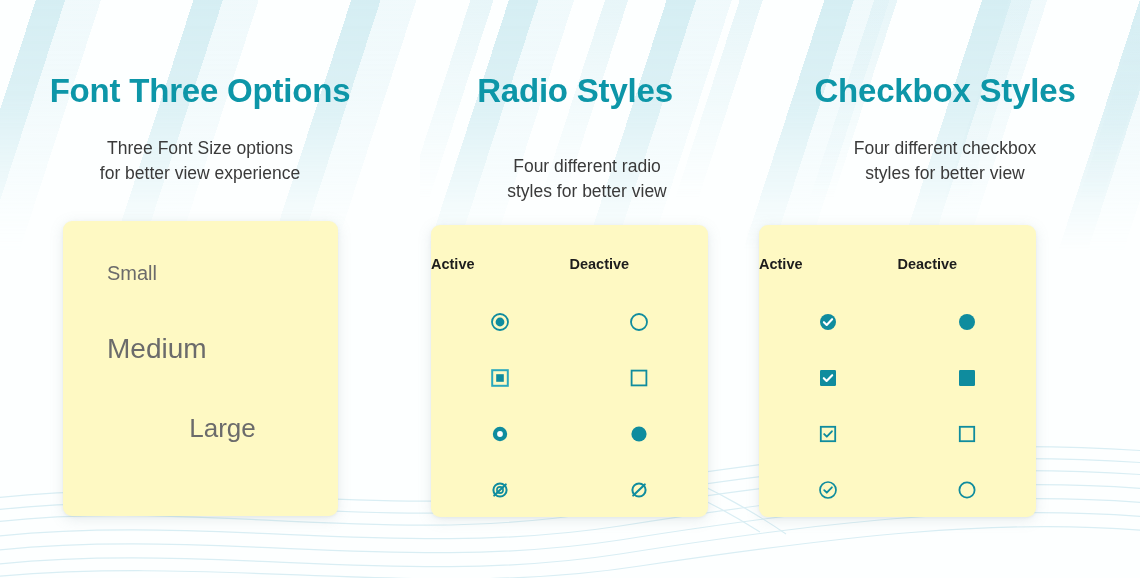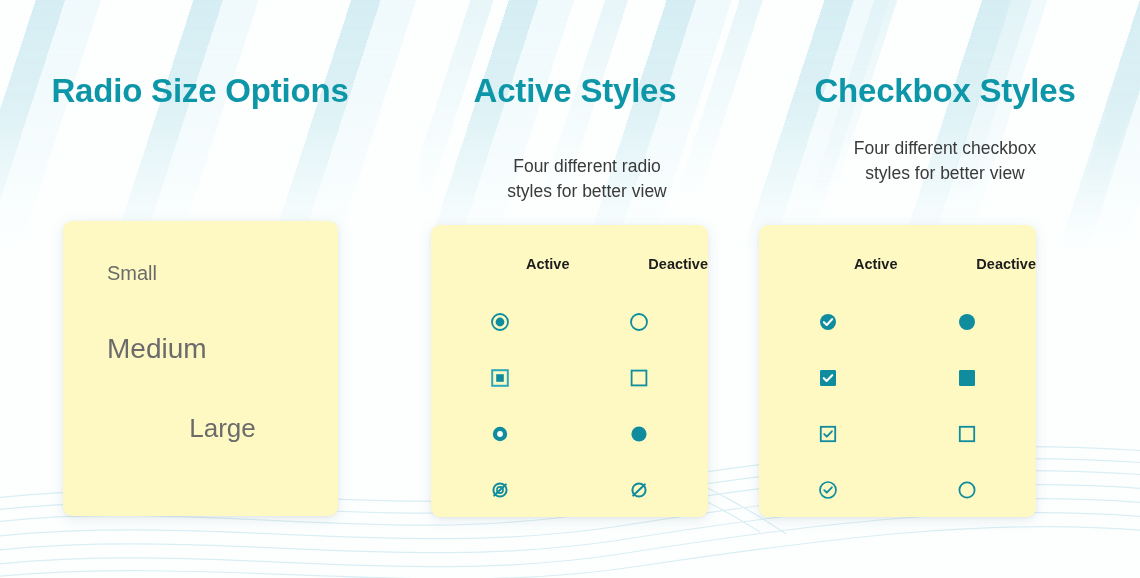--- a/index.html
+++ b/index.html
@@ -74,21 +74,21 @@
   .fs-item{color:#6b6b6b;font-weight:400;line-height:1;margin-bottom:0;}
   .fs-small{font-size:20px;margin-bottom:52px;}
   .fs-medium{font-size:28px;margin-bottom:52px;}
   .fs-large{font-size:26px;text-align:center;}
 
   
   .opt-card{position:absolute;top:225px;width:277px;height:292px;}
   .radio-card{left:31px;}
   .check-card{left:9px;}
   .opt-head{display:flex;padding:31px 0 0 0;}
-  .opt-head .h{flex:1;text-align:right;font-size:14.5px;font-weight:bold;color:#1d1d1d;}
+  .opt-head .h{flex:1;text-align:left;font-size:14.5px;font-weight:bold;color:#1d1d1d;}
   .opt-rows{padding-top:22px;}
   .opt-row{display:flex;height:56px;align-items:center;}
   .opt-cell{flex:1;display:flex;align-items:center;justify-content:center;}
 
   .ic{display:block;}
 </style>
 </head>
 <body>
 
 <div class="stage">
@@ -107,35 +107,39 @@
       <path d="M-20,150 C 220,126 420,172 640,138 C 830,110 1000,88 1160,104"></path>
       <path d="M560,18 C 640,40 700,66 760,104"></path>
       <path d="M580,12 C 664,36 724,64 786,106"></path>
     </g>
   </svg>
 
   <div class="cols">
 
     <div class="col col-1">
       <div style="position:absolute;left:0;top:72px;width:400px;">
-        <h1 class="heading">Radio Size Options</h1>
+        <h1 class="heading">Font Three Options</h1>
+      </div>
+      <div style="position:absolute;left:0;top:136px;width:400px;">
+        <p class="subtitle">Three Font Size options
+for better view experience</p>
       </div>
 
       <div class="card fs-card">
         <div class="fs-list">
           <div class="fs-item fs-small">Small</div>
           <div class="fs-item fs-medium">Medium</div>
           <div class="fs-item fs-large">Large</div>
         </div>
       </div>
     </div>
 
     <div class="col col-2">
       <div style="position:absolute;left:0;top:72px;width:350px;">
-        <h1 class="heading">Active Styles</h1>
+        <h1 class="heading">Radio Styles</h1>
       </div>
       <div style="position:absolute;left:12px;top:136px;width:350px;margin-top:18px;">
         <p class="subtitle">Four different radio
 styles for better view</p>
       </div>
 
       <div class="card opt-card radio-card">
         <div class="opt-head">
           <div class="h">Active</div>
           <div class="h">Deactive</div>

